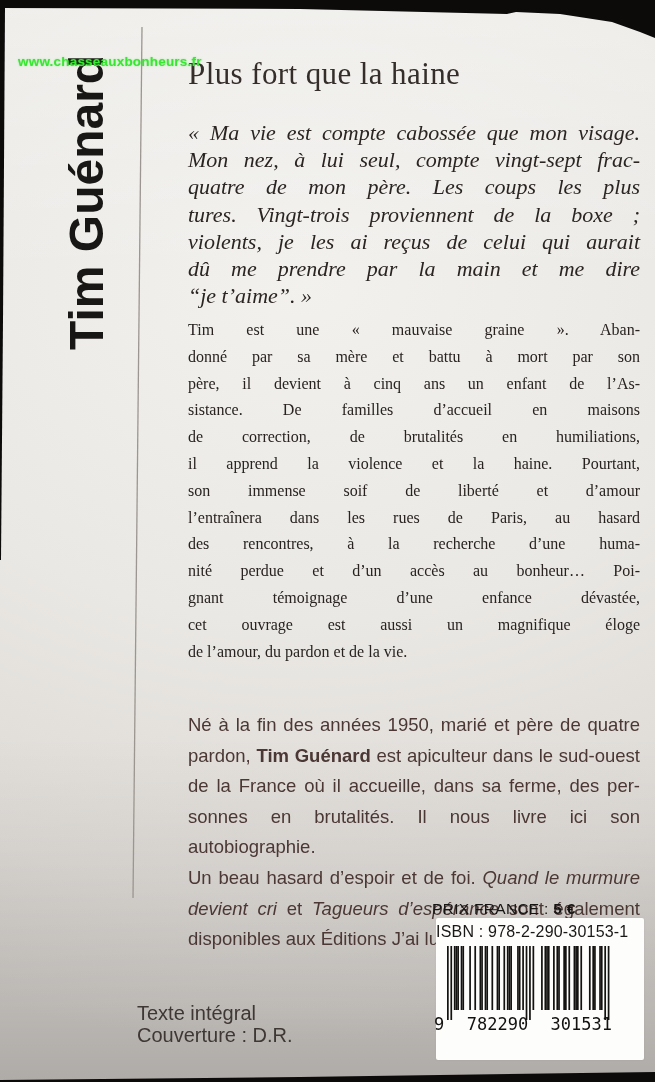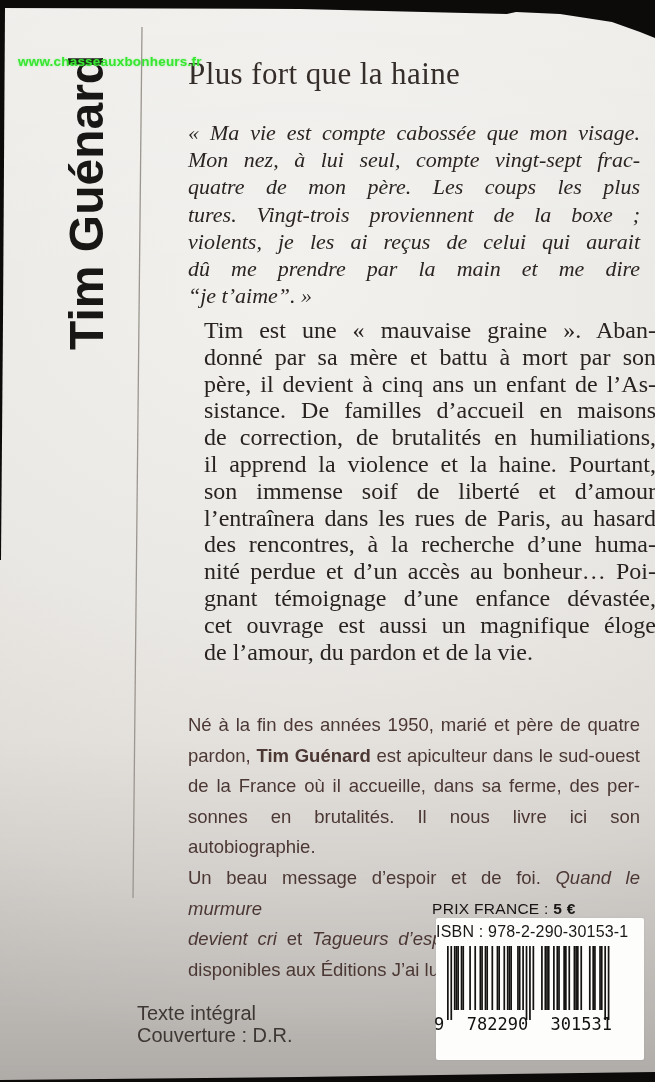--- a/index.html
+++ b/index.html
@@ -44,21 +44,21 @@
     font-family:"Liberation Serif",serif;
     font-size:31px;color:var(--title-ink);letter-spacing:.4px;
   }
   
   .textcol{position:absolute;left:188px;width:452px;}
   .jline{text-align:justify;text-align-last:justify;}
   .jline.lastline{text-align-last:left;}
   .quote{top:119px;font-family:"Liberation Serif",serif;font-style:italic;
          font-size:22px;line-height:27.2px;color:#2a2522;}
   .synopsis{top:317px;font-family:"Liberation Serif",serif;
-         font-size:24px;line-height:26.8px;color:var(--ink);margin-left:16px;}
+         font-size:16px;line-height:26.8px;color:var(--ink);}
   .bio{top:710px;font-size:18.5px;line-height:30.6px;color:var(--bio-ink);}
   .bio b{font-weight:bold;}
   .bio i{font-style:italic;}
   
   .barcode-label{position:absolute;left:436px;top:918px;width:208px;height:142px;
     background:#fdfdfc;border-radius:2px;box-shadow:0 0 3px rgba(0,0,0,.05);z-index:1;}
   .prix{position:absolute;left:432px;top:900px;width:208px;z-index:2;
     text-align:left;font-size:15.5px;color:var(--price-ink);letter-spacing:.3px;}
   .prix b{font-weight:bold;}
   .isbn{position:absolute;left:436px;top:923px;width:208px;z-index:2;
@@ -113,21 +113,21 @@
       <div class="jline">gnant témoignage d’une enfance dévastée,</div>
       <div class="jline">cet ouvrage est aussi un magnifique éloge</div>
       <div class="jline lastline">de l’amour, du pardon et de la vie.</div>
     </div>
 
   <div class="textcol bio" id="bio-lines">
       <div class="jline"><span>Né à la fin des années 1950, marié et père de quatre</span></div>
       <div class="jline"><span>pardon, </span><b>Tim Guénard</b><span> est apiculteur dans le sud-ouest</span></div>
       <div class="jline"><span>de la France où il accueille, dans sa ferme, des per-</span></div>
       <div class="jline"><span>sonnes en brutalités. Il nous livre ici son autobiographie.</span></div>
-      <div class="jline"><span>Un beau message d’espoir et de foi. </span><i>Quand le murmure</i></div>
+      <div class="jline"><span>Un beau hasard d’espoir et de foi. </span><i>Quand le murmure</i></div>
       <div class="jline"><i>devient cri</i><span> et </span><i>Tagueurs d’espérance</i><span> sont également</span></div>
       <div class="jline lastline"><span>disponibles aux Éditions J’ai lu.</span></div>
     </div>
 
   <div class="barcode-label"></div>
 
   <div class="prix">
     <span>PRIX FRANCE : </span><b>5 €</b>
   </div>
 

